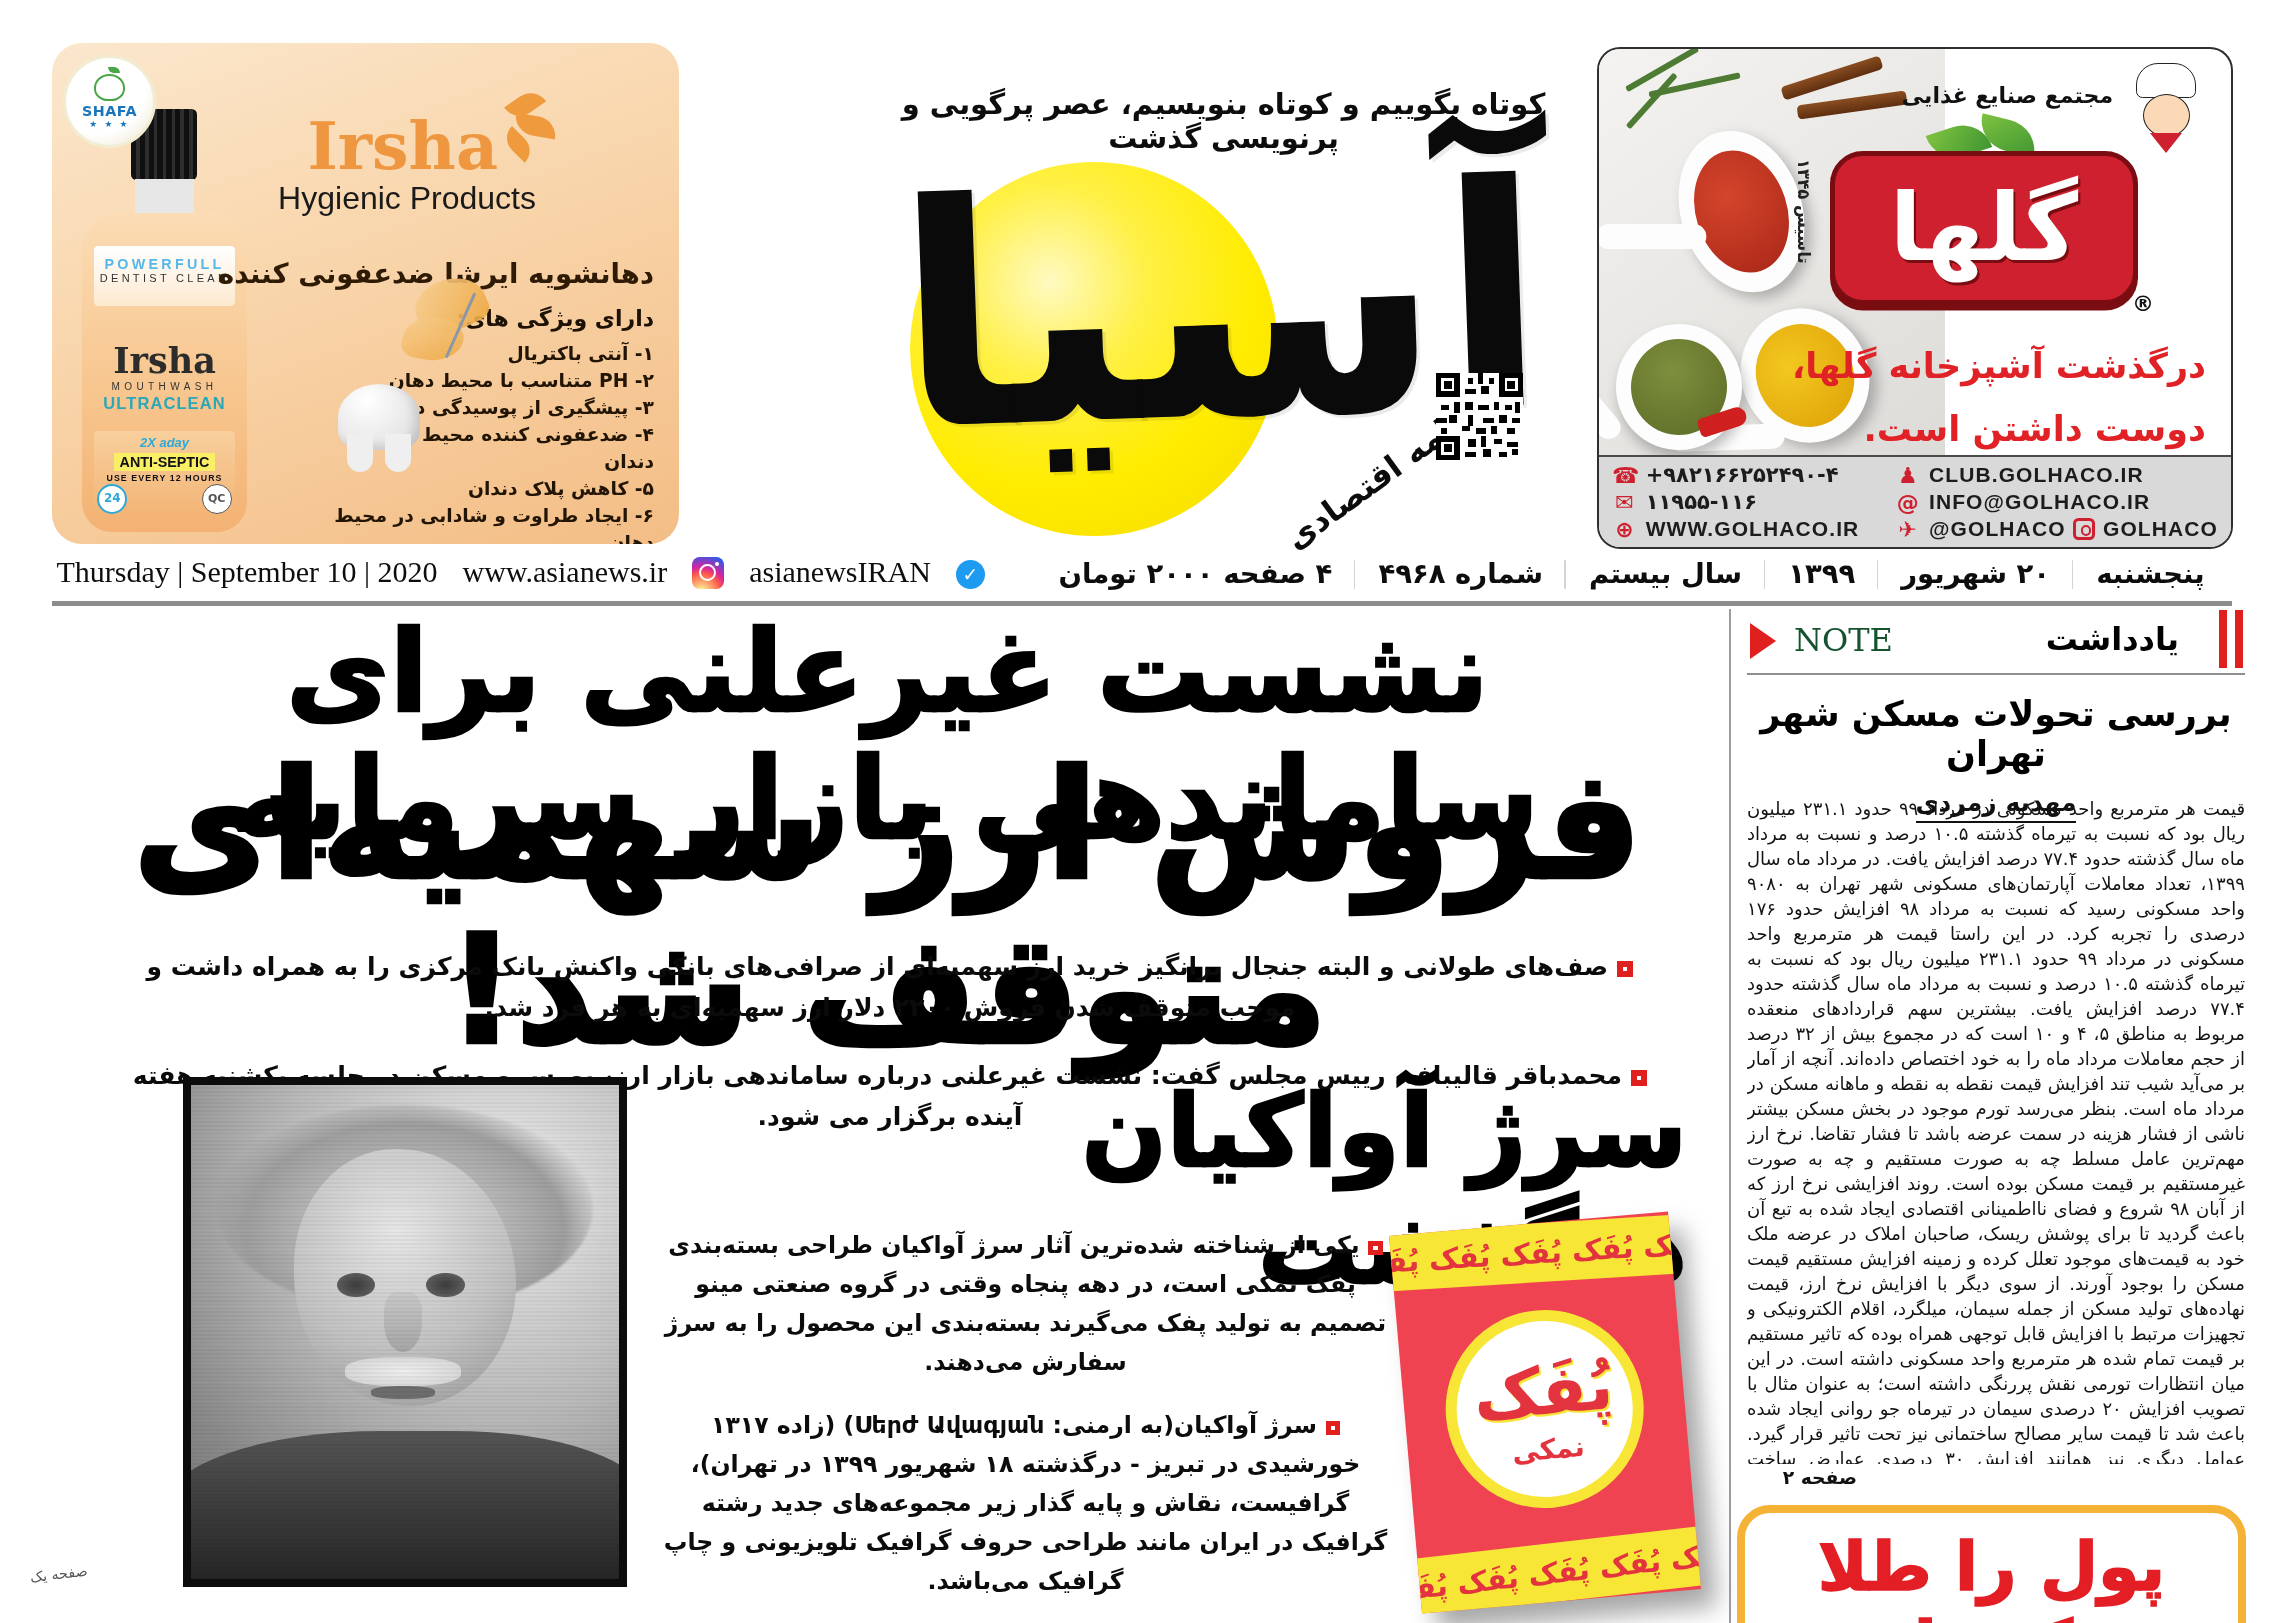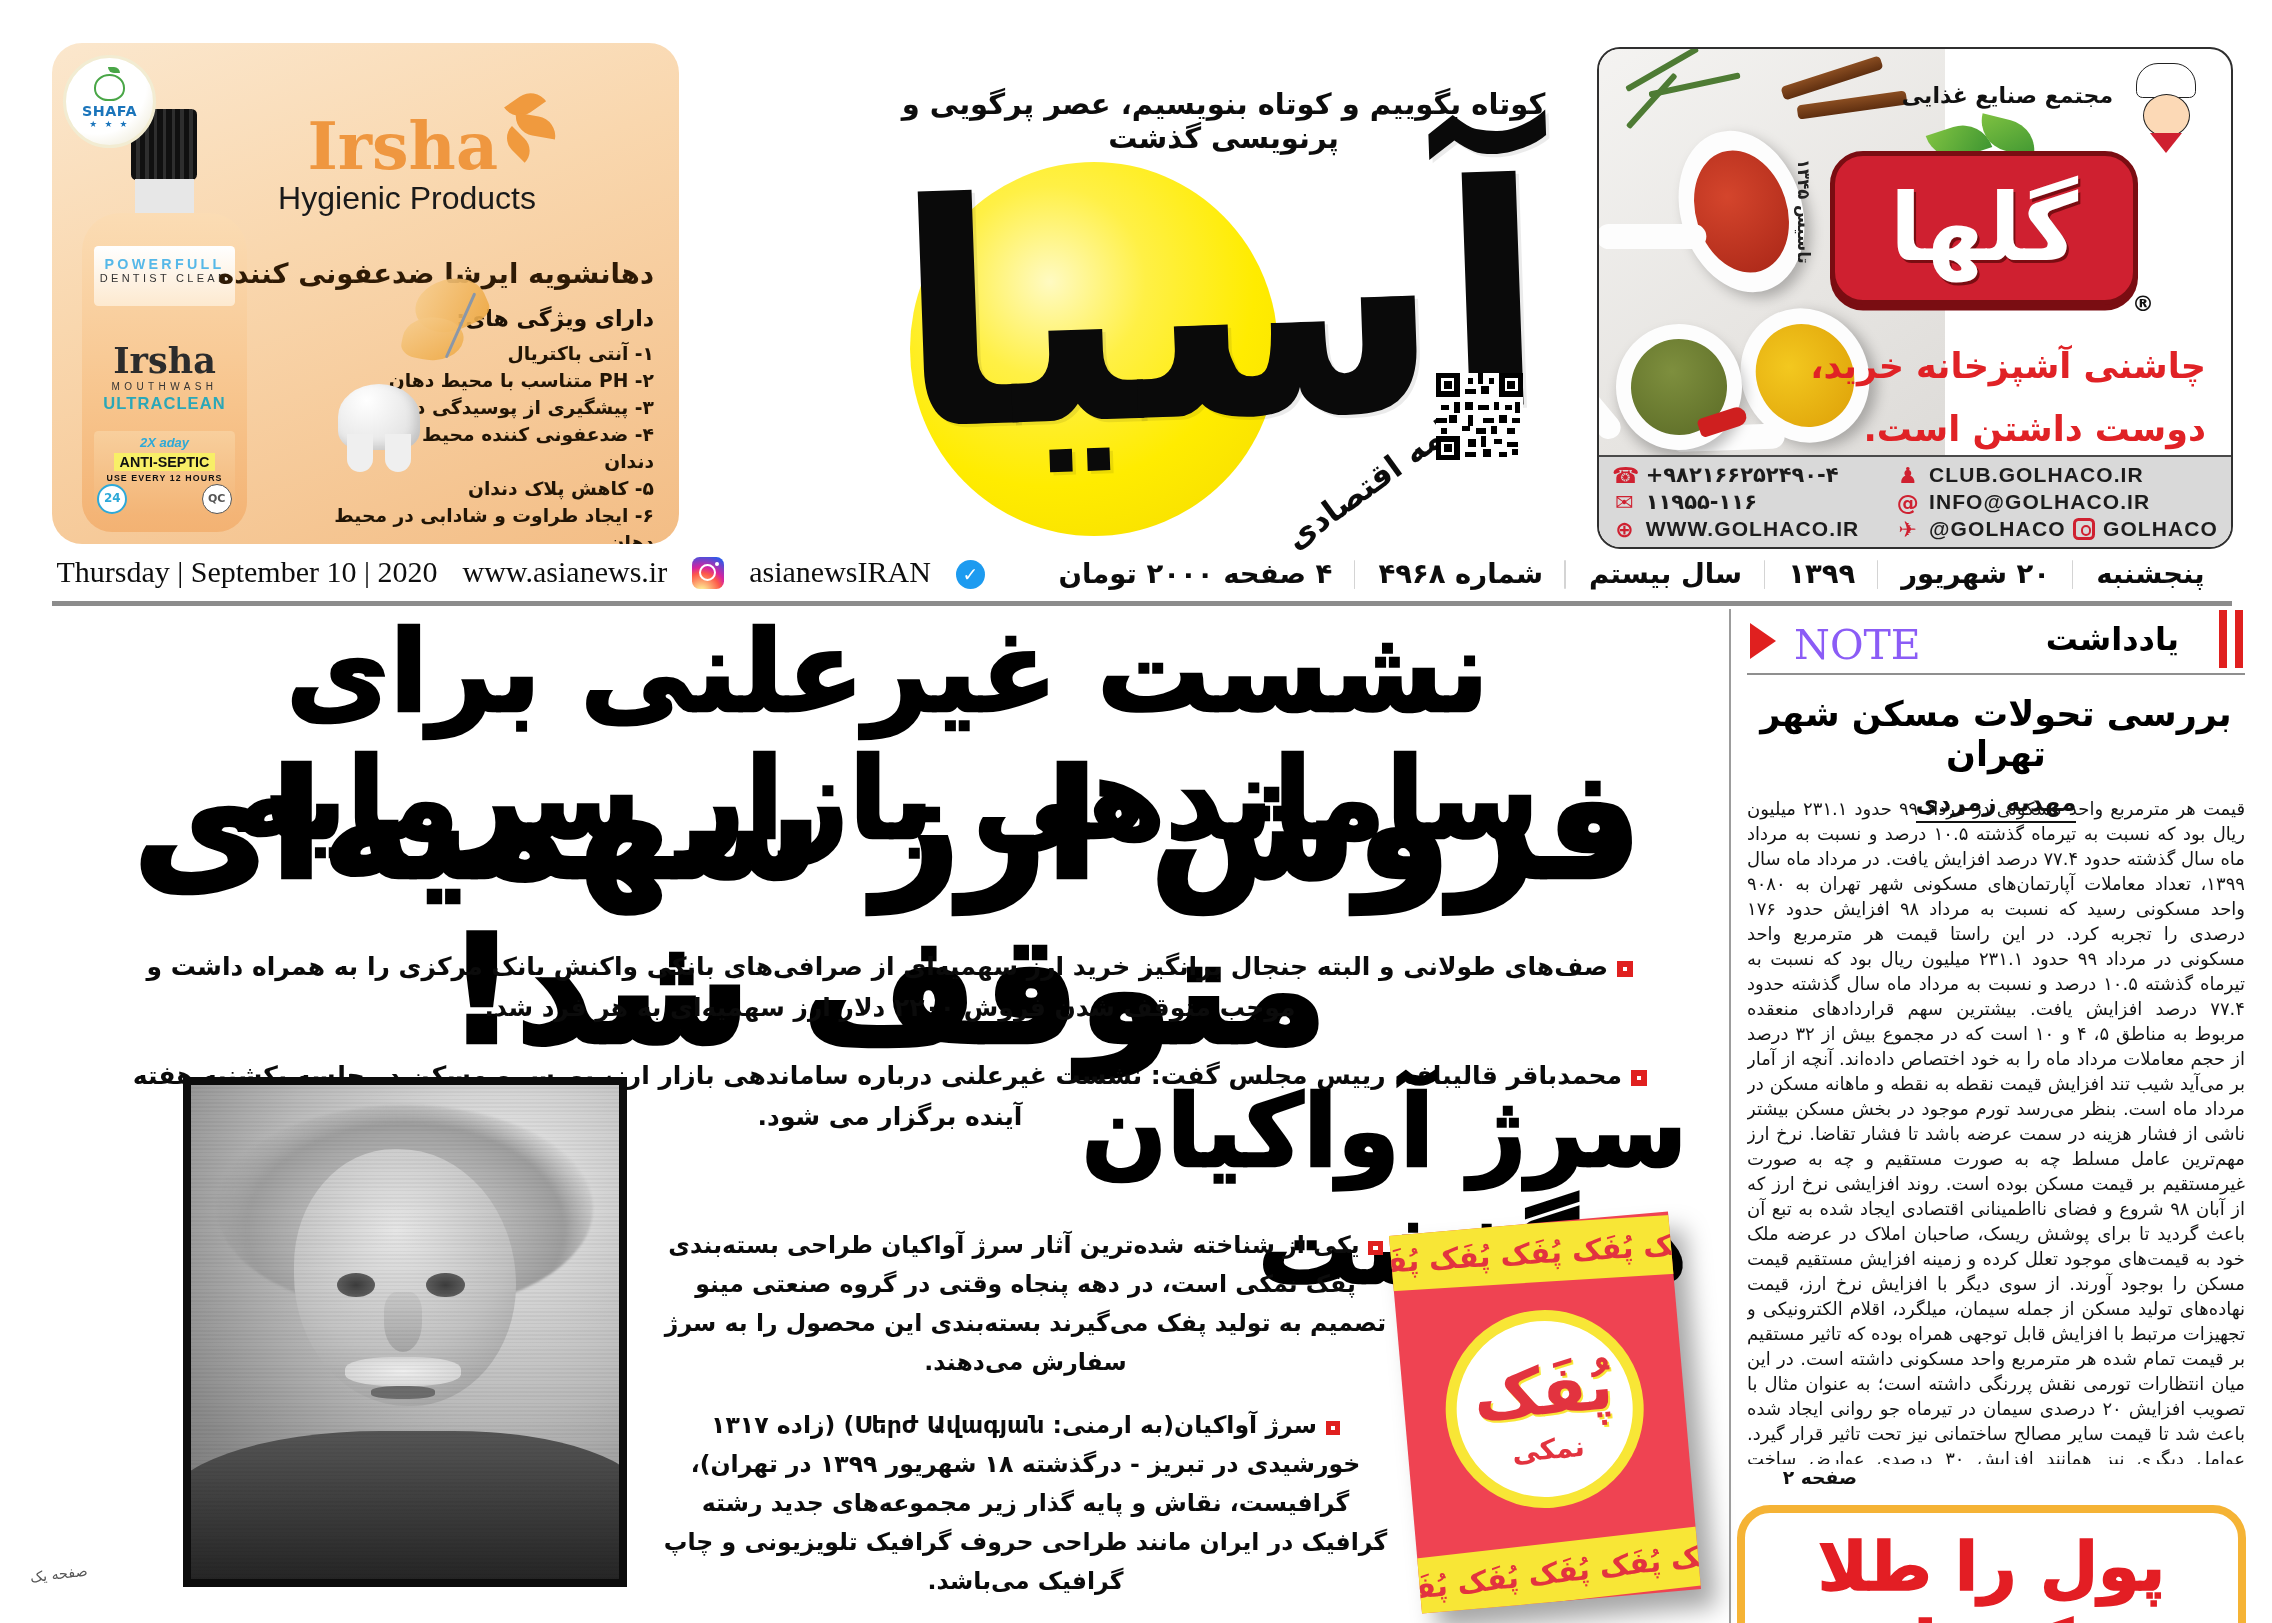--- a/index.html
+++ b/index.html
@@ -221,21 +221,21 @@
     width:198px; height:198px; border-radius:50%; background:#fff; border:11px solid #f8e636;
     display:flex; flex-direction:column; align-items:center; justify-content:center; }
   .pofak .pname { font-size:66px; font-weight:bold; color:#e2333f; text-shadow:1.6px 2.2px 0 #f8e636; }
   .pofak .pvar { font-size:27.5px; font-weight:bold; color:#e2333f; margin-top:3.3px;}
 
   
   .vsep { left:1729px; top:609px; width:2.2px; height:1014px; background:#9c9c9c; }
   .note-head { left:1747px; top:611px; width:498px; height:64px; border-bottom:2.7px solid #8f8f8f; }
   .note-arrow { position:absolute; left:3.3px; top:12px; width:0; height:0;
     border-left:26px solid #e0201f; border-top:18.7px solid transparent; border-bottom:18.7px solid transparent; }
-  .note-en { position:absolute; left:47px; top:10px; font-family:"DejaVu Serif",serif; font-size:41px; color:#8b5cf6; }
+  .note-en { position:absolute; left:47px; top:10px; font-family:"DejaVu Serif",serif; font-size:32px; color:#14532d; }
   .note-fa { position:absolute; right:66px; top:8.8px; font-size:32px; font-weight:bold; direction:rtl; color:#000; }
   .note-bars { position:absolute; right:2.2px; top:-1.1px; width:24px; height:58px;
     border-left:8.8px solid #e0201f; border-right:8.8px solid #e0201f; }
   .note-title { left:1747px; top:694px; width:498px; text-align:center; direction:rtl;
     font-size:35px; font-weight:bold; color:#000; letter-spacing:-0.5px; }
   .note-author-wrap { left:1747px; top:748px; width:498px; text-align:center;margin-top:40px; }
   .note-author { display:inline-block; font-size:25px; font-weight:bold; direction:rtl;
     border-bottom:2.7px solid #111; padding-bottom:4.4px; }
   .note-body { left:1747px; top:796px; width:498px; height:668px; direction:rtl;
     text-align:justify; font-size:18px; line-height:25px; color:#141414; overflow:hidden; }
@@ -389,21 +389,21 @@
     </div>
     <div class="leaves">
         <i></i>
         <i></i>
       </div>
     <div class="golha-logo">
       <span class="word">گلها</span>
     </div>
     <div class="golha-reg">®</div>
     <div class="golha-est">تاسیس ۱۳۴۵</div>
-    <div class="golha-slogan1">چاشنی آشپزخانه خرید،</div>
+    <div class="golha-slogan1">درگذشت آشپزخانه گلها،</div>
     <div class="golha-slogan2">دوست داشتن است.</div>
     <div class="golha-contacts">
       <div class="gc-col">
         <div class="gc-row">
             <span class="gc-ico">☎</span>
           <span class="num">+۹۸۲۱۶۶۲۵۲۴۹۰-۴</span>
           </div>
         <div class="gc-row">
             <span class="gc-ico">✉</span>
           <span class="num">۱۱۹۵۵-۱۱۶</span>

